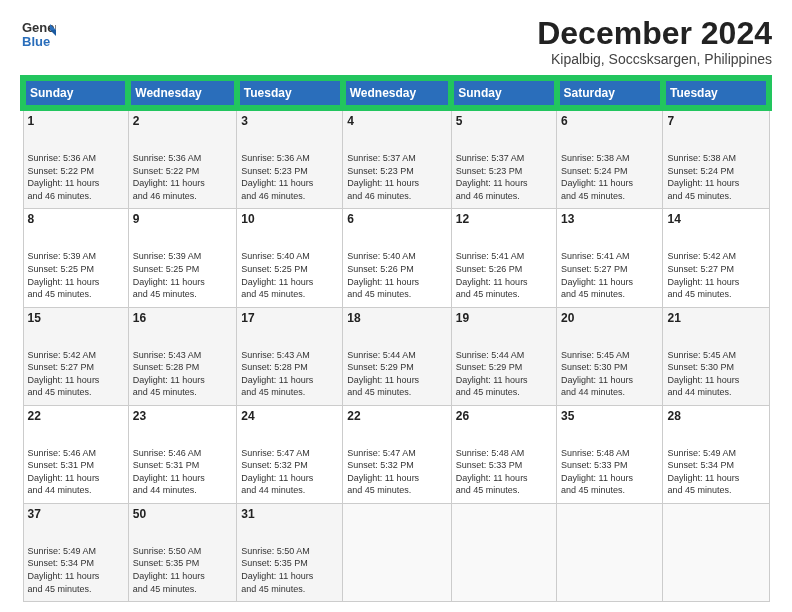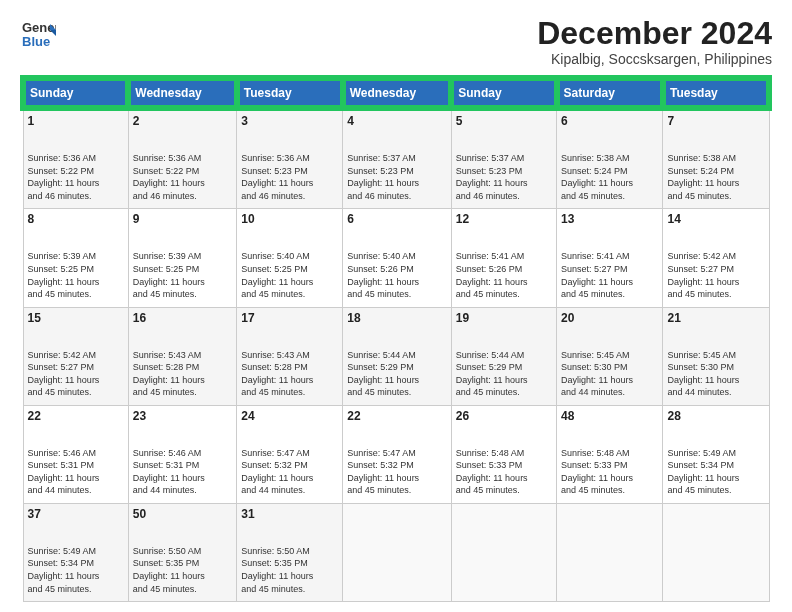--- a/index.html
+++ b/index.html
@@ -308,21 +308,21 @@
 and 45 minutes.</div>
           </td>
           <td>
             <span class="day-num">26</span>
             <div class="day-info" style="white-space: pre-line;">Sunrise: 5:48 AM
 Sunset: 5:33 PM
 Daylight: 11 hours
 and 45 minutes.</div>
           </td>
           <td>
-            <span class="day-num">48</span>
+            <span class="day-num">35</span>
             <div class="day-info" style="white-space: pre-line;">Sunrise: 5:48 AM
 Sunset: 5:33 PM
 Daylight: 11 hours
 and 45 minutes.</div>
           </td>
           <td>
             <span class="day-num">28</span>
             <div class="day-info" style="white-space: pre-line;">Sunrise: 5:49 AM
 Sunset: 5:34 PM
 Daylight: 11 hours

